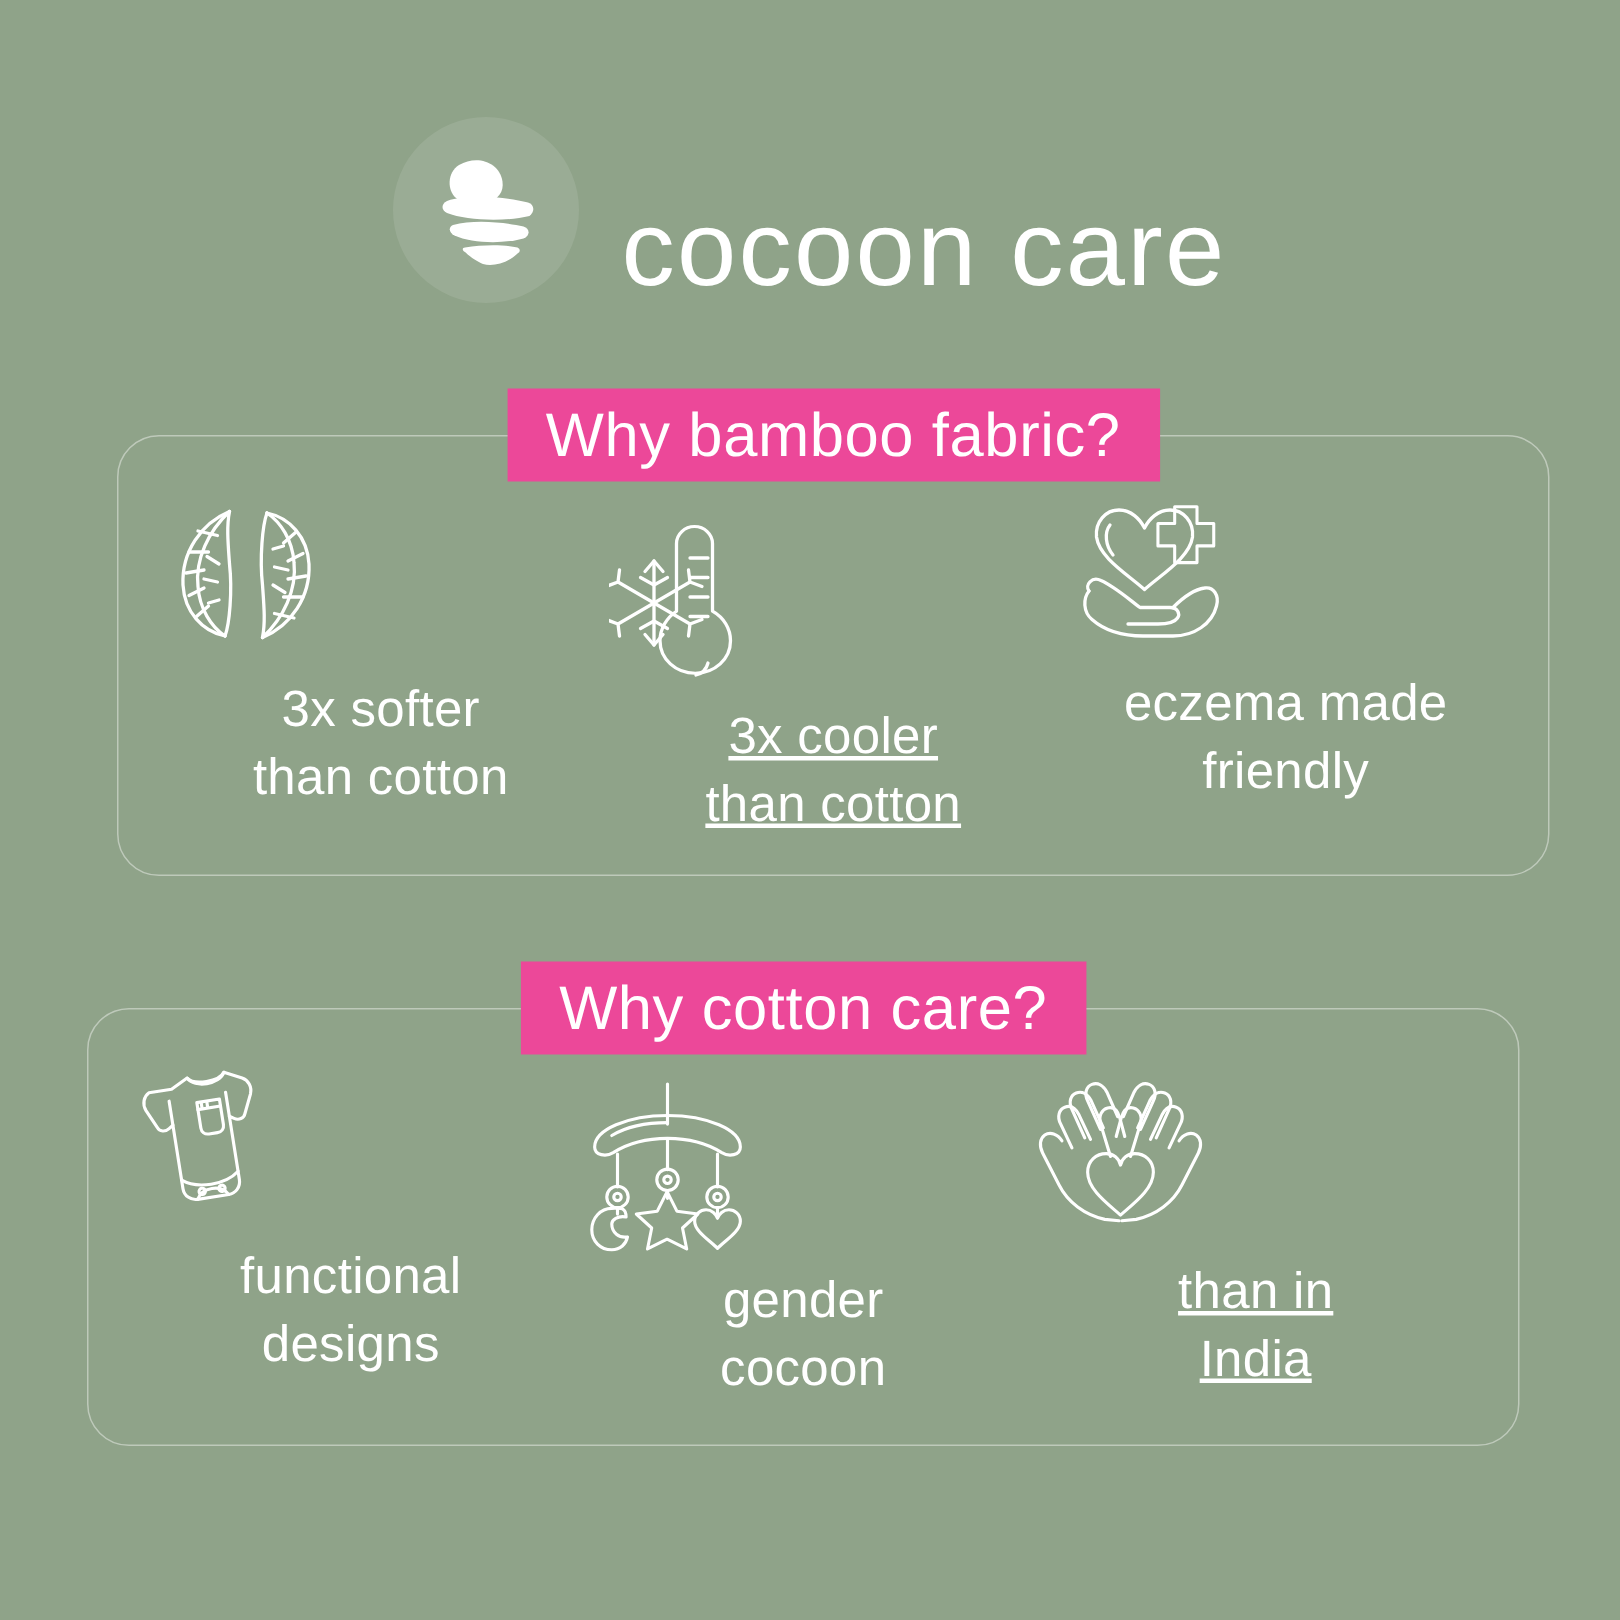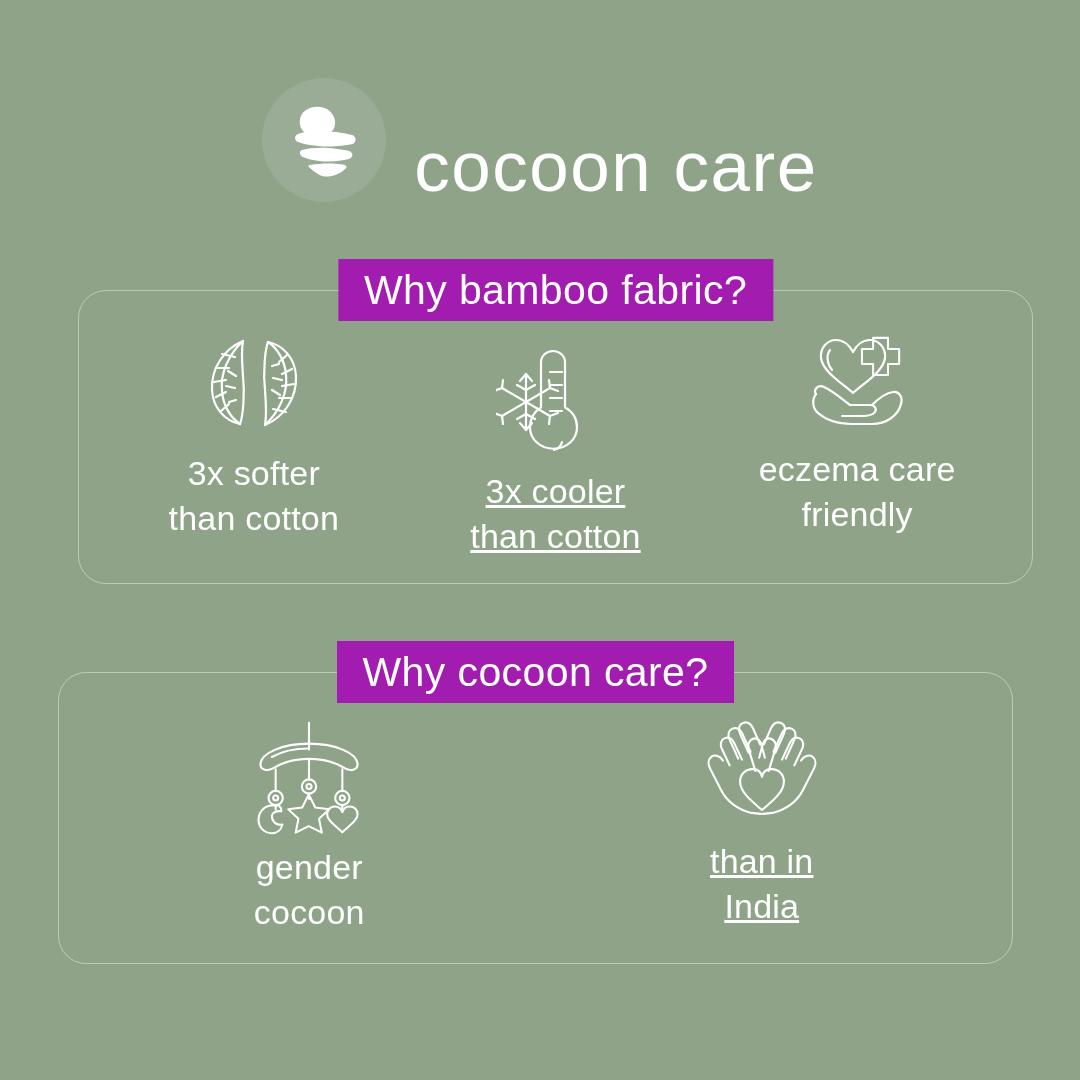--- a/index.html
+++ b/index.html
@@ -68,21 +68,21 @@
     width: 955px;
     height: 292px;
   }
 
   
   .section-title {
     position: absolute;
     top: -32px;
     left: 50%;
     transform: translateX(-50%);
-    background: #a21caf;
+    background: #ec4899;
     padding: 0 26px;
     font-size: 41px;
     font-weight: 300;
     letter-spacing: 0.4px;
     color: #ffffff;
     white-space: nowrap;
     line-height: 62px;
     height: 62px;
   }
 
@@ -98,21 +98,20 @@
     justify-content: space-around;
     box-sizing: border-box;
   }
   #section-bamboo .feature-row { padding: 40px 24px 0 24px; }
   #section-brand  .feature-row { padding: 28px 24px 0 24px; }
 
   .feature-item {
     width: 300px;
     display: flex;
     flex-direction: column;
-    align-items: center;
     text-align: center;
   }
   .feature-icon {
     width: 120px;
     height: 120px;
     display: flex;
     align-items: center;
     justify-content: center;
   }
   .feature-icon svg { display: block; }
@@ -254,32 +253,74 @@
                    L44 96"></path>
           <path d="M18 74
                    C14 79, 14 88, 20 93
                    C28 100, 40 104, 54 104
                    L74 104
                    C88 104, 100 96, 103 84
                    C105 77, 101 71, 95 72
                    C88 73, 80 79, 74 85"></path>
         </svg>
       </div>
-      <div class="feature-label">eczema care
+      <div class="feature-label">eczema made
 friendly</div>
     </div>
 
   </div>
 </div>
 
 <div class="section-card" id="section-brand">
-  <div class="section-title">Why cocoon care?</div>
+  <div class="section-title">Why cotton care?</div>
 
   <div class="feature-row">
 
+    <div class="feature-item">
+      <div class="feature-icon">
+        <svg width="126" height="126" viewBox="0 0 126 126" fill="none" stroke="#ffffff" stroke-width="2.2" stroke-linecap="round" stroke-linejoin="round">
+          <g transform="rotate(-9 63 63)">
+
+            <path d="M38 22
+                     L50 16
+                     C54 24, 72 24, 76 16
+                     L88 22
+                     C92 24, 94 29, 92 34
+                     L86 47
+                     C85 50, 81 51, 78 49
+                     L75 47
+                     L75 92
+                     C75 97, 71 101, 66 101
+                     L44 101
+                     C39 101, 35 97, 35 92
+                     L35 47
+                     L32 49
+                     C29 51, 25 50, 24 47
+                     L18 34
+                     C16 29, 18 24, 22 22 Z"></path>
+
+            <path d="M50 16 C54 22, 72 22, 76 16"></path>
+
+            <path d="M35 47 L35 30 M75 47 L75 30"></path>
+
+            <path d="M54 34 L70 34 L70 52 C70 55, 68 57, 65 57 L59 57 C56 57, 54 55, 54 52 Z"></path>
+            <path d="M54 39 L70 39"></path>
+            <path d="M57 35 L57 38 M61 35 L61 38"></path>
+
+            <path d="M35 86 C45 94, 65 94, 75 86"></path>
+            <path d="M44 101 C48 93, 62 93, 66 101"></path>
+
+            <circle cx="48" cy="96" r="2.2"></circle>
+            <circle cx="62" cy="96" r="2.2"></circle>
+          </g>
+        </svg>
+      </div>
+      <div class="feature-label">functional
+designs</div>
+    </div>
 
     <div class="feature-item nudge-down-2">
       <div class="feature-icon">
         <svg width="126" height="126" viewBox="0 0 126 126" fill="none" stroke="#ffffff" stroke-width="2.2" stroke-linecap="round" stroke-linejoin="round">
 
           <path d="M63 6 L63 34"></path>
 
           <path d="M12 50
                    C12 38, 35 28, 63 28
                    C91 28, 114 38, 114 50

